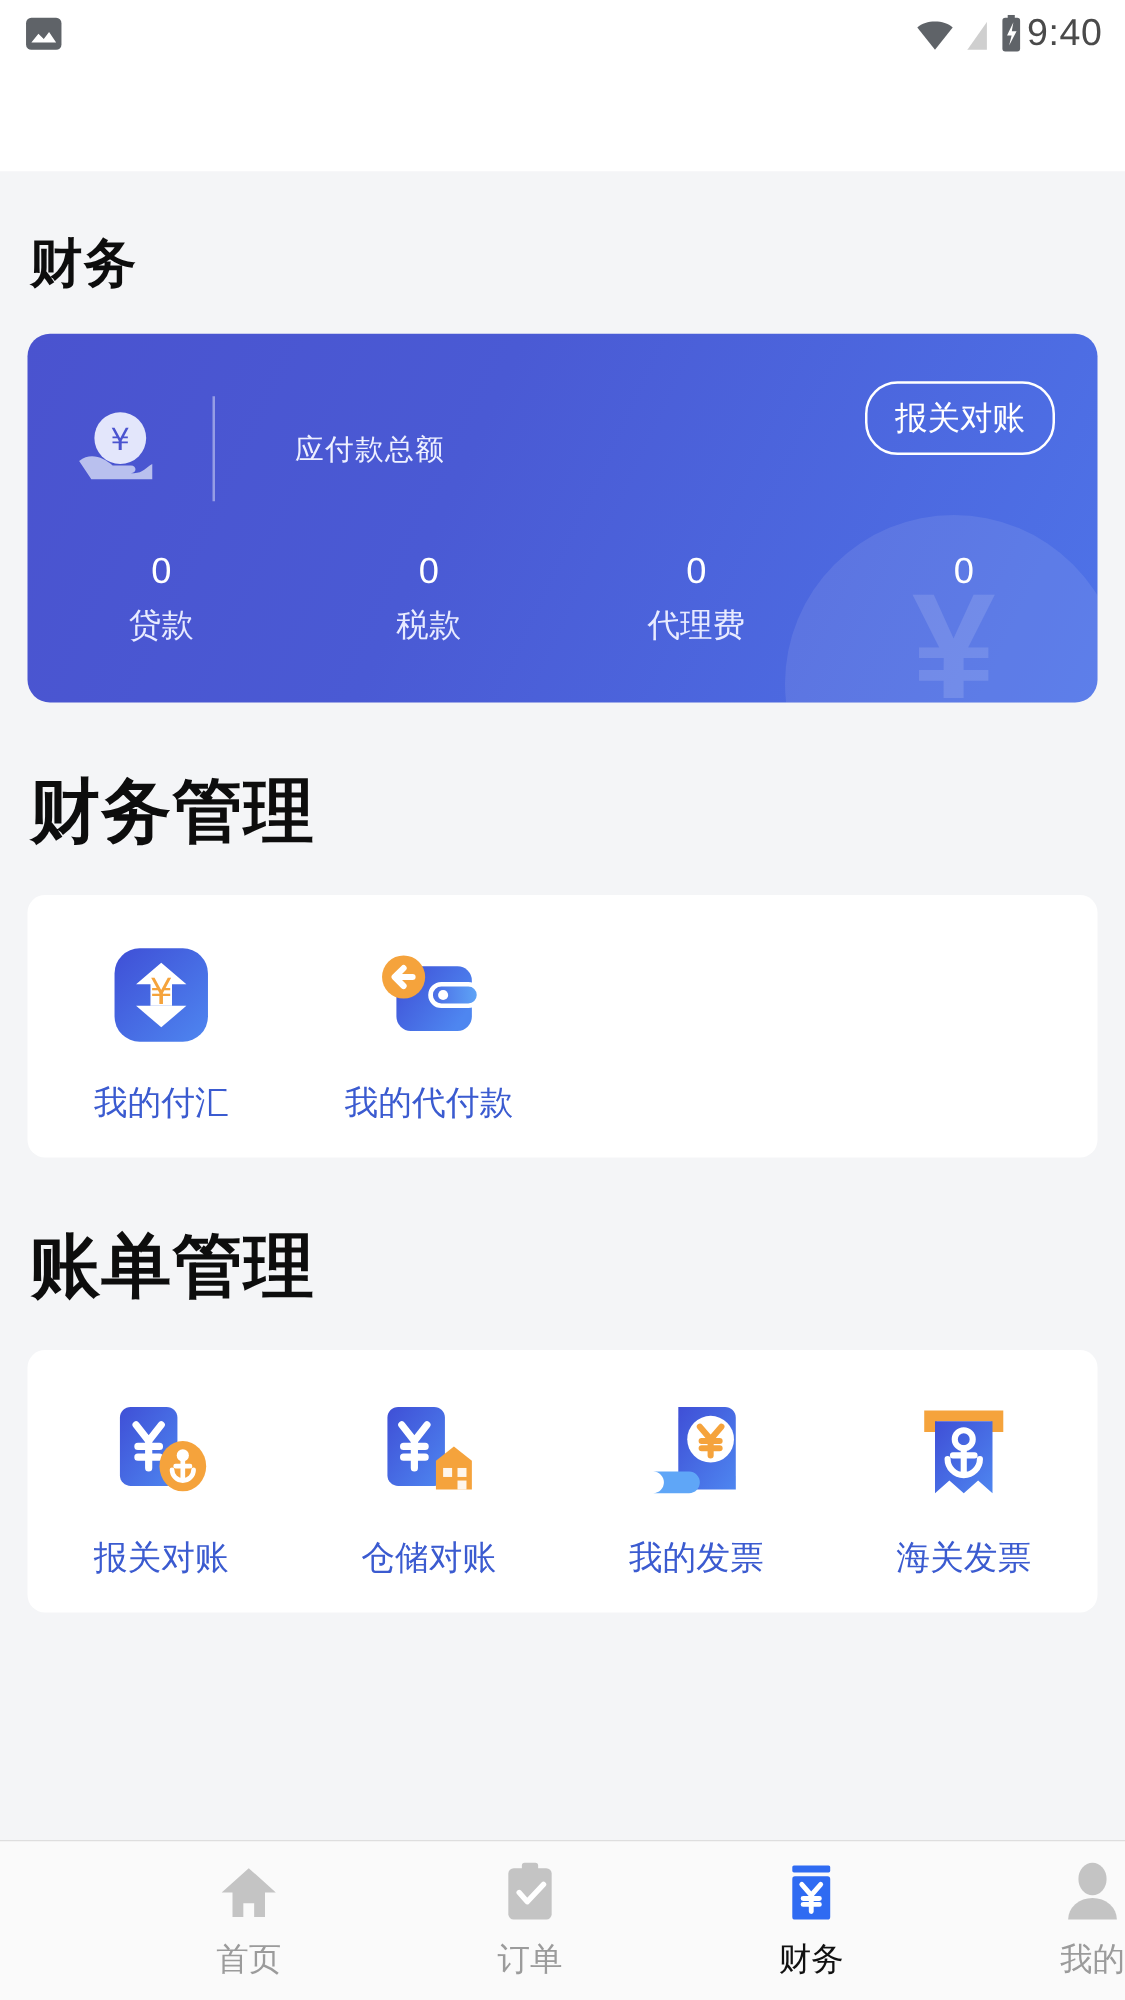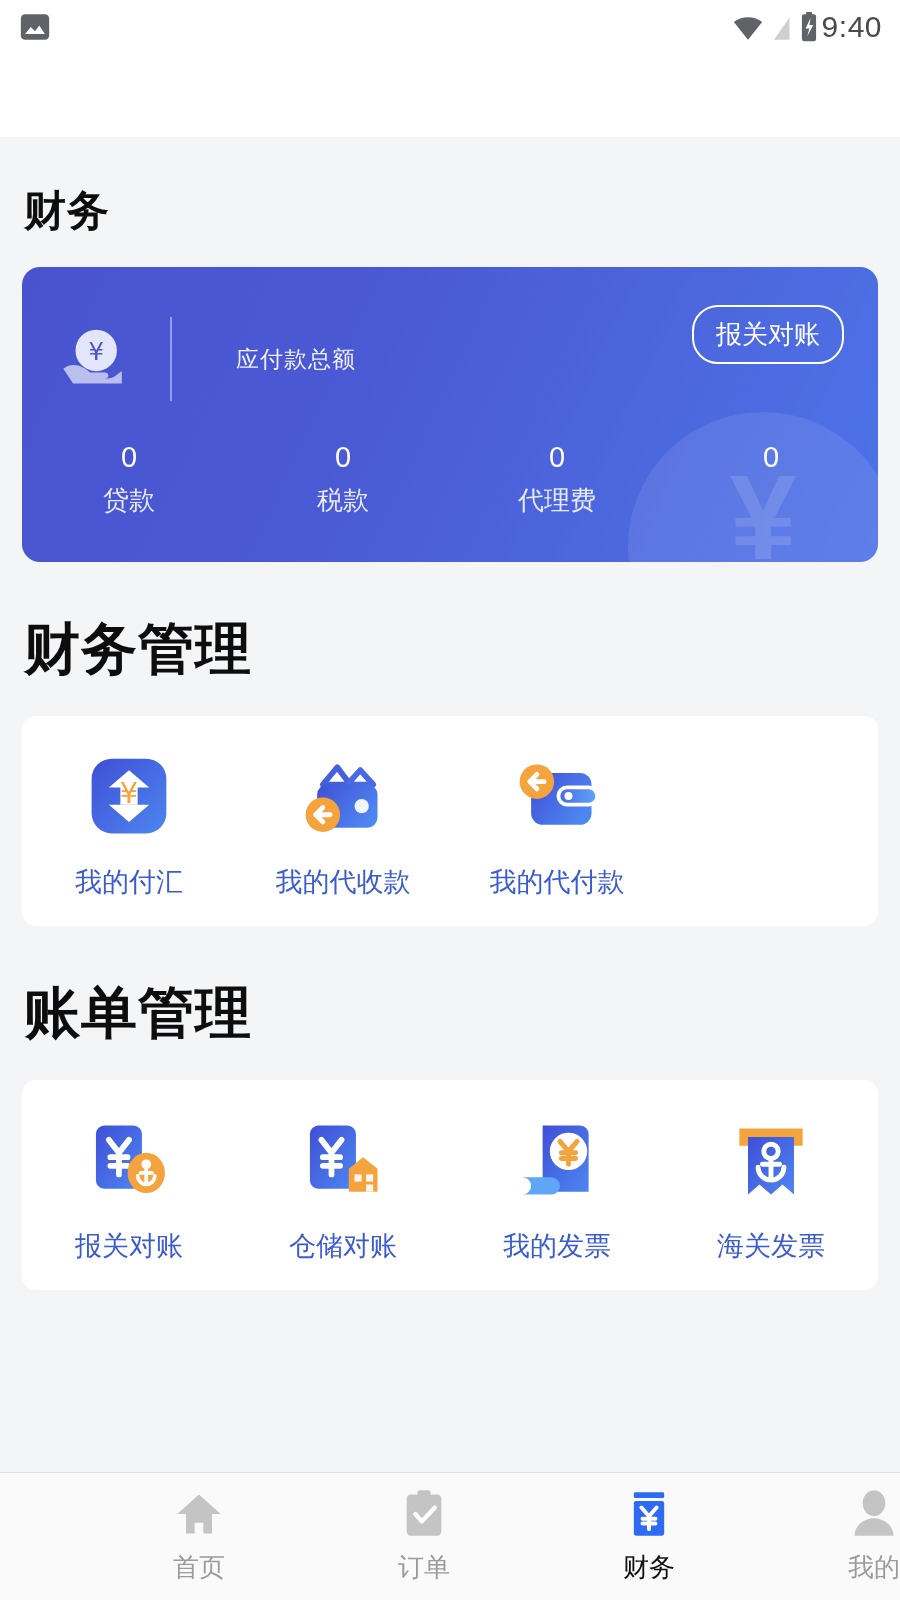--- a/index.html
+++ b/index.html
@@ -167,37 +167,20 @@
               </linearGradient>
             </defs>
           <rect x="6" y="6" width="52" height="52" rx="14" fill="url(#g1)"></rect>
           <path d="M32 14 L46 26 H38 V38 H26 V26 H18 Z" fill="#ffffff"></path>
           <path d="M32 50 L18 38 H46 Z" fill="#ffffff"></path>
           <text x="32" y="37" font-size="20" font-family="DejaVu Sans, sans-serif" text-anchor="middle" fill="#f5a33c">¥</text>
         </svg>
         <div class="tile-label">我的付汇</div>
       </div>
 
-      <div class="grid-item three">
-        <svg class="tile-icon" viewBox="0 0 64 64">
-          <defs>
-              <linearGradient id="g2" x1="0" y1="0" x2="1" y2="0.6">
-            <stop offset="0" stop-color="#3f4fd6"></stop>
-                <stop offset="1" stop-color="#4e86f0"></stop>
-              </linearGradient>
-            </defs>
-          <path d="M18 24 L28 12 L37 24 Z" fill="none" stroke="#4560dd" stroke-width="4" stroke-linejoin="round"></path>
-          <path d="M35 24 L44 14 L53 24 Z" fill="none" stroke="#4a6ae5" stroke-width="4" stroke-linejoin="round"></path>
-          <rect x="14" y="24" width="42" height="30" rx="7" fill="url(#g2)"></rect>
-          <circle cx="45" cy="39" r="5" fill="#ffffff" opacity="0.92"></circle>
-          <circle cx="18" cy="45" r="12" fill="#f5a33c"></circle>
-          <path d="M23 45 H14 M18 40 L13 45 L18 50" stroke="#ffffff" stroke-width="3.4" fill="none" stroke-linecap="round" stroke-linejoin="round"></path>
-        </svg>
-        <div class="tile-label">我的代收款</div>
-      </div>
 
       <div class="grid-item three">
         <svg class="tile-icon" viewBox="0 0 64 64">
           <defs>
               <linearGradient id="g3" x1="0" y1="0" x2="1" y2="0.6">
             <stop offset="0" stop-color="#3f4fd6"></stop>
                 <stop offset="1" stop-color="#4e86f0"></stop>
               </linearGradient>
             <linearGradient id="g3b" x1="0" y1="0" x2="1" y2="0">
             <stop offset="0" stop-color="#4a6ae5"></stop>

